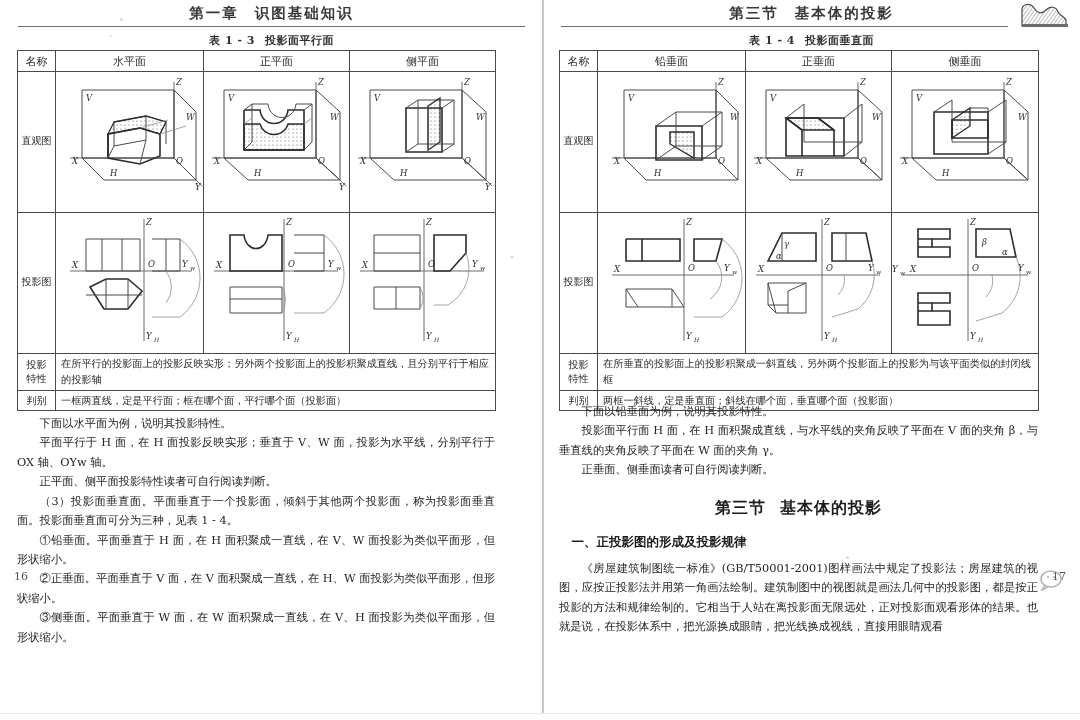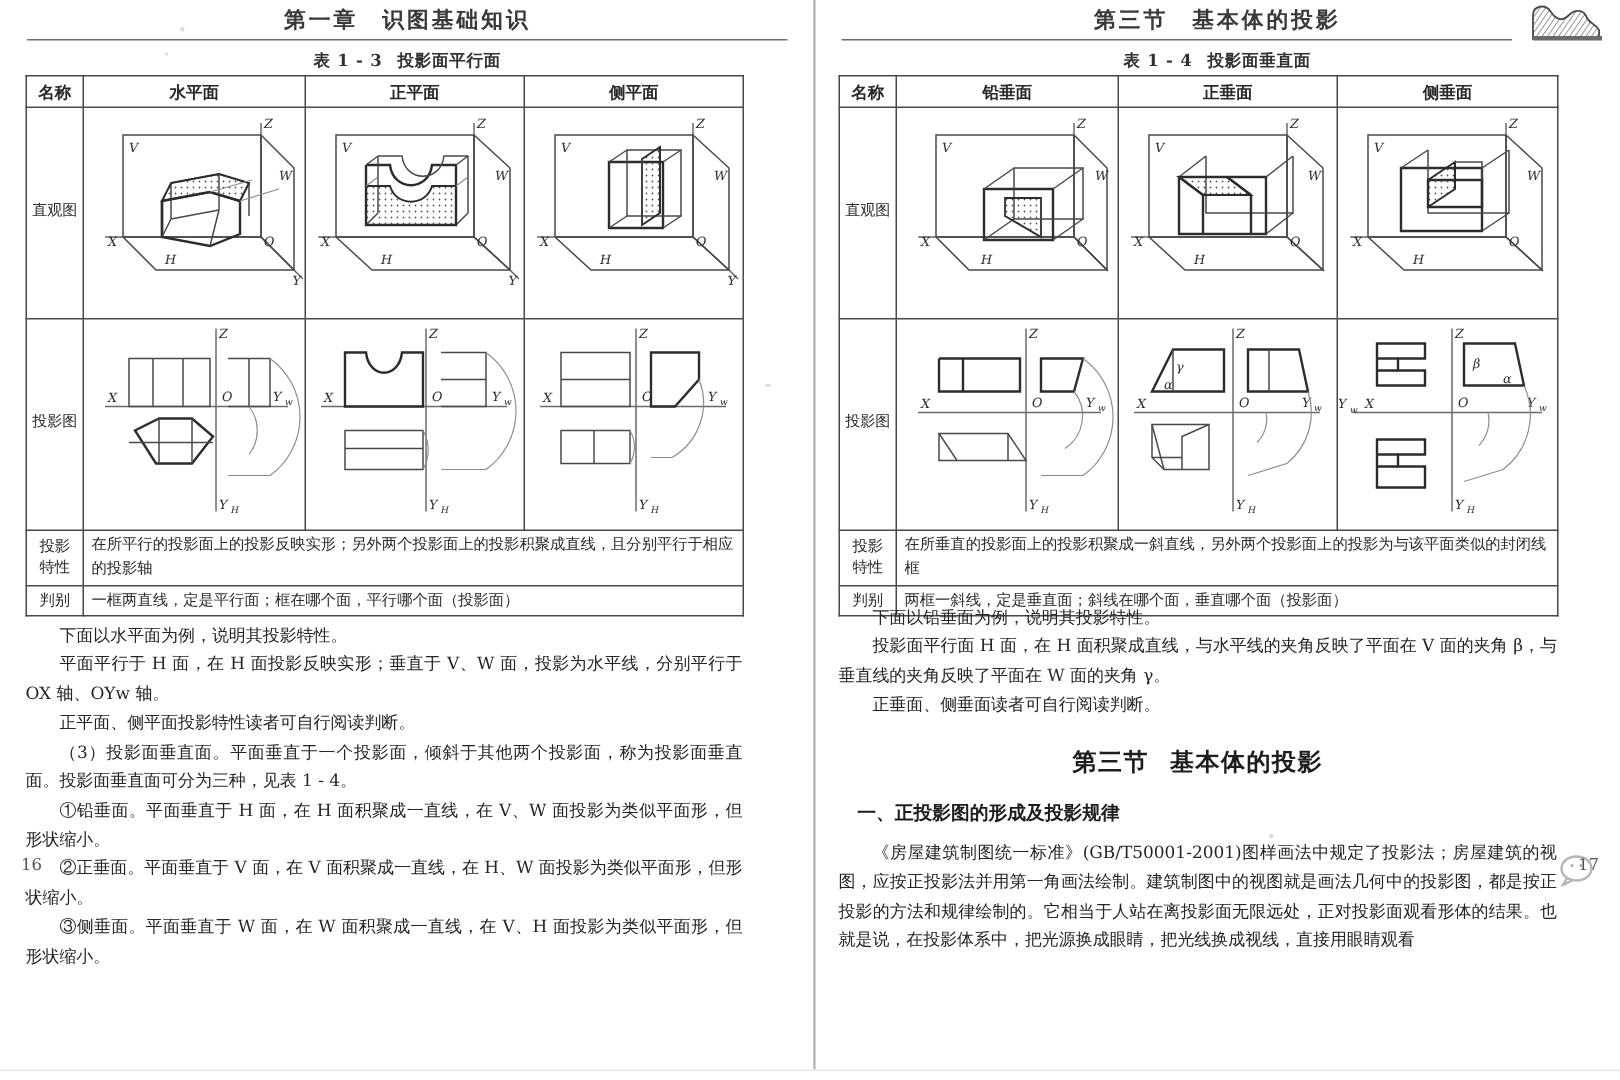--- a/index.html
+++ b/index.html
@@ -60,21 +60,21 @@
   }
   .page-right .tbl{left:16px;width:479px;}
   .tbl td{
     border:1px solid #4a4a4a;
     vertical-align:middle;
     font-size:10px;
     color:#2b2b2b;
     padding:0;
   }
   .col-label{width:38px;text-align:center;}
-  .hdr td{height:20px;text-align:center;font-size:11px;font-weight:bold;
+  .hdr td{height:20px;text-align:center;font-size:11px;font-weight:normal;
     font-family:"DejaVu Serif","Liberation Serif",serif;}
   .rowlabel{
     text-align:center;line-height:1.35;font-size:11px;
     font-family:Liberation Mono, monospace;
   }
   .cell-fig{height:140px;position:relative;padding:0;}
   .txtrow td{font-size:10.2px;line-height:1.55;padding:2px 5px;
     font-family:Liberation Serif, serif;}
   .txtrow .col-label{text-align:center;padding:2px 2px;line-height:1.35;}
 

